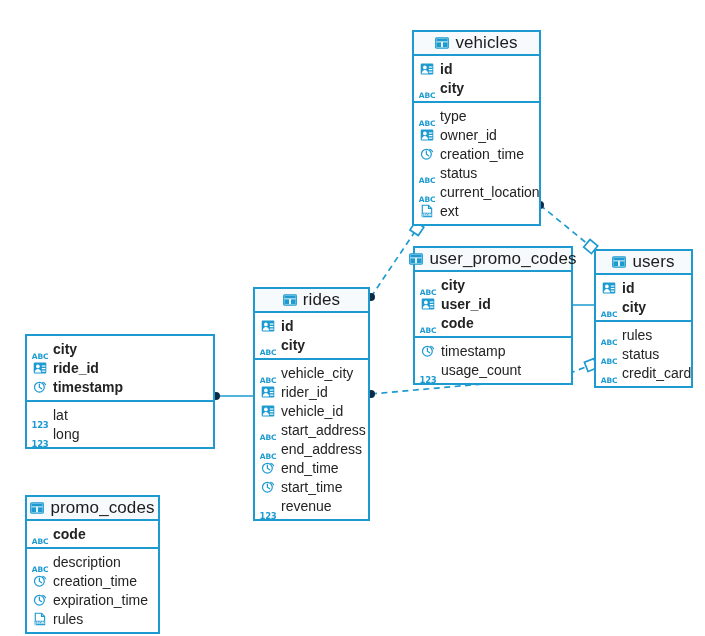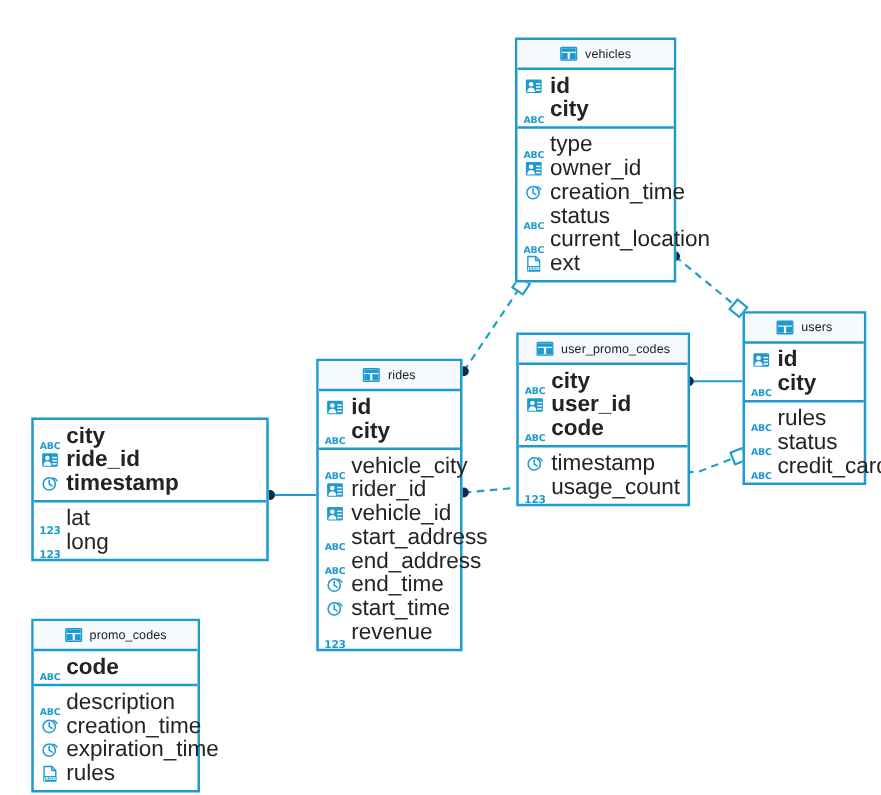--- a/index.html
+++ b/index.html
@@ -26,36 +26,36 @@
     height:24px;
     background:#f6fafc;
     border-bottom:2px solid #1d9bd1;
     display:flex;
     align-items:center;
     justify-content:center;
     gap:6px;
     padding:0 7px;
   }
   .tname{
-    font-size:10px;
+    font-size:17px;
     color:#1c1c1c;
     white-space:nowrap;
     letter-spacing:0.1px;
   }
   .sect{padding:3px 0 4px 0;}
   .sect.keys{border-bottom:2px solid #1d9bd1;}
   .row{
     height:19px;
     display:flex;
     align-items:center;
     gap:6px;
     padding:0 6px;
     white-space:nowrap;
   }
-  .fname{font-size:18px;color:#232323;}
+  .fname{font-size:14px;color:#232323;}
   .row.pk .fname{font-weight:bold;}
 
   
   .ic{width:14px;height:14px;flex:0 0 14px;display:block;}
 
   
   .glyph{
     flex:0 0 14px;width:14px;height:14px;
     display:flex;align-items:center;justify-content:center;
     font-size:7.5px;font-weight:bold;color:#1d9bd1;
@@ -148,21 +148,21 @@
           <svg class="ic" viewBox="0 0 16 16">
             <path d="M2.6 1.4h7.1l3.6 3.6v9.6H2.6z" fill="#fff" stroke="#1d9bd1" stroke-width="1.3"></path>
             <path d="M9.7 1.4v3.6h3.6" fill="none" stroke="#1d9bd1" stroke-width="1.3"></path>
             <rect x="2.1" y="10.1" width="11.6" height="4.5" rx="0.7" fill="#1d9bd1"></rect>
             <text x="7.9" y="13.7" text-anchor="middle" font-size="3.9" font-family="&quot;DejaVu Sans&quot;, sans-serif" font-weight="bold" fill="#fff">JSON</text>
           </svg>
           <span class="fname">ext</span>
         </div>
       </div>
     </div>
-    <div class="table" style="left: 413px; top: 266px; width: 139px;">
+    <div class="table" style="left: 413px; top: 246px; width: 160px;">
       <div class="thead">
         <svg class="ic" viewBox="0 0 16 16">
           <rect x="0.8" y="2.2" width="14.4" height="11.6" rx="1" fill="#fff" stroke="#1d9bd1" stroke-width="1.4"></rect>
           <rect x="1.6" y="3" width="12.8" height="3.2" fill="#1d9bd1"></rect>
           <rect x="1.6" y="7.2" width="5.4" height="5.6" fill="#1d9bd1"></rect>
           <rect x="9" y="7.2" width="5.4" height="5.6" fill="#1d9bd1"></rect>
         </svg>
         <span class="tname">user_promo_codes</span>
       </div>
       <div class="sect keys">

